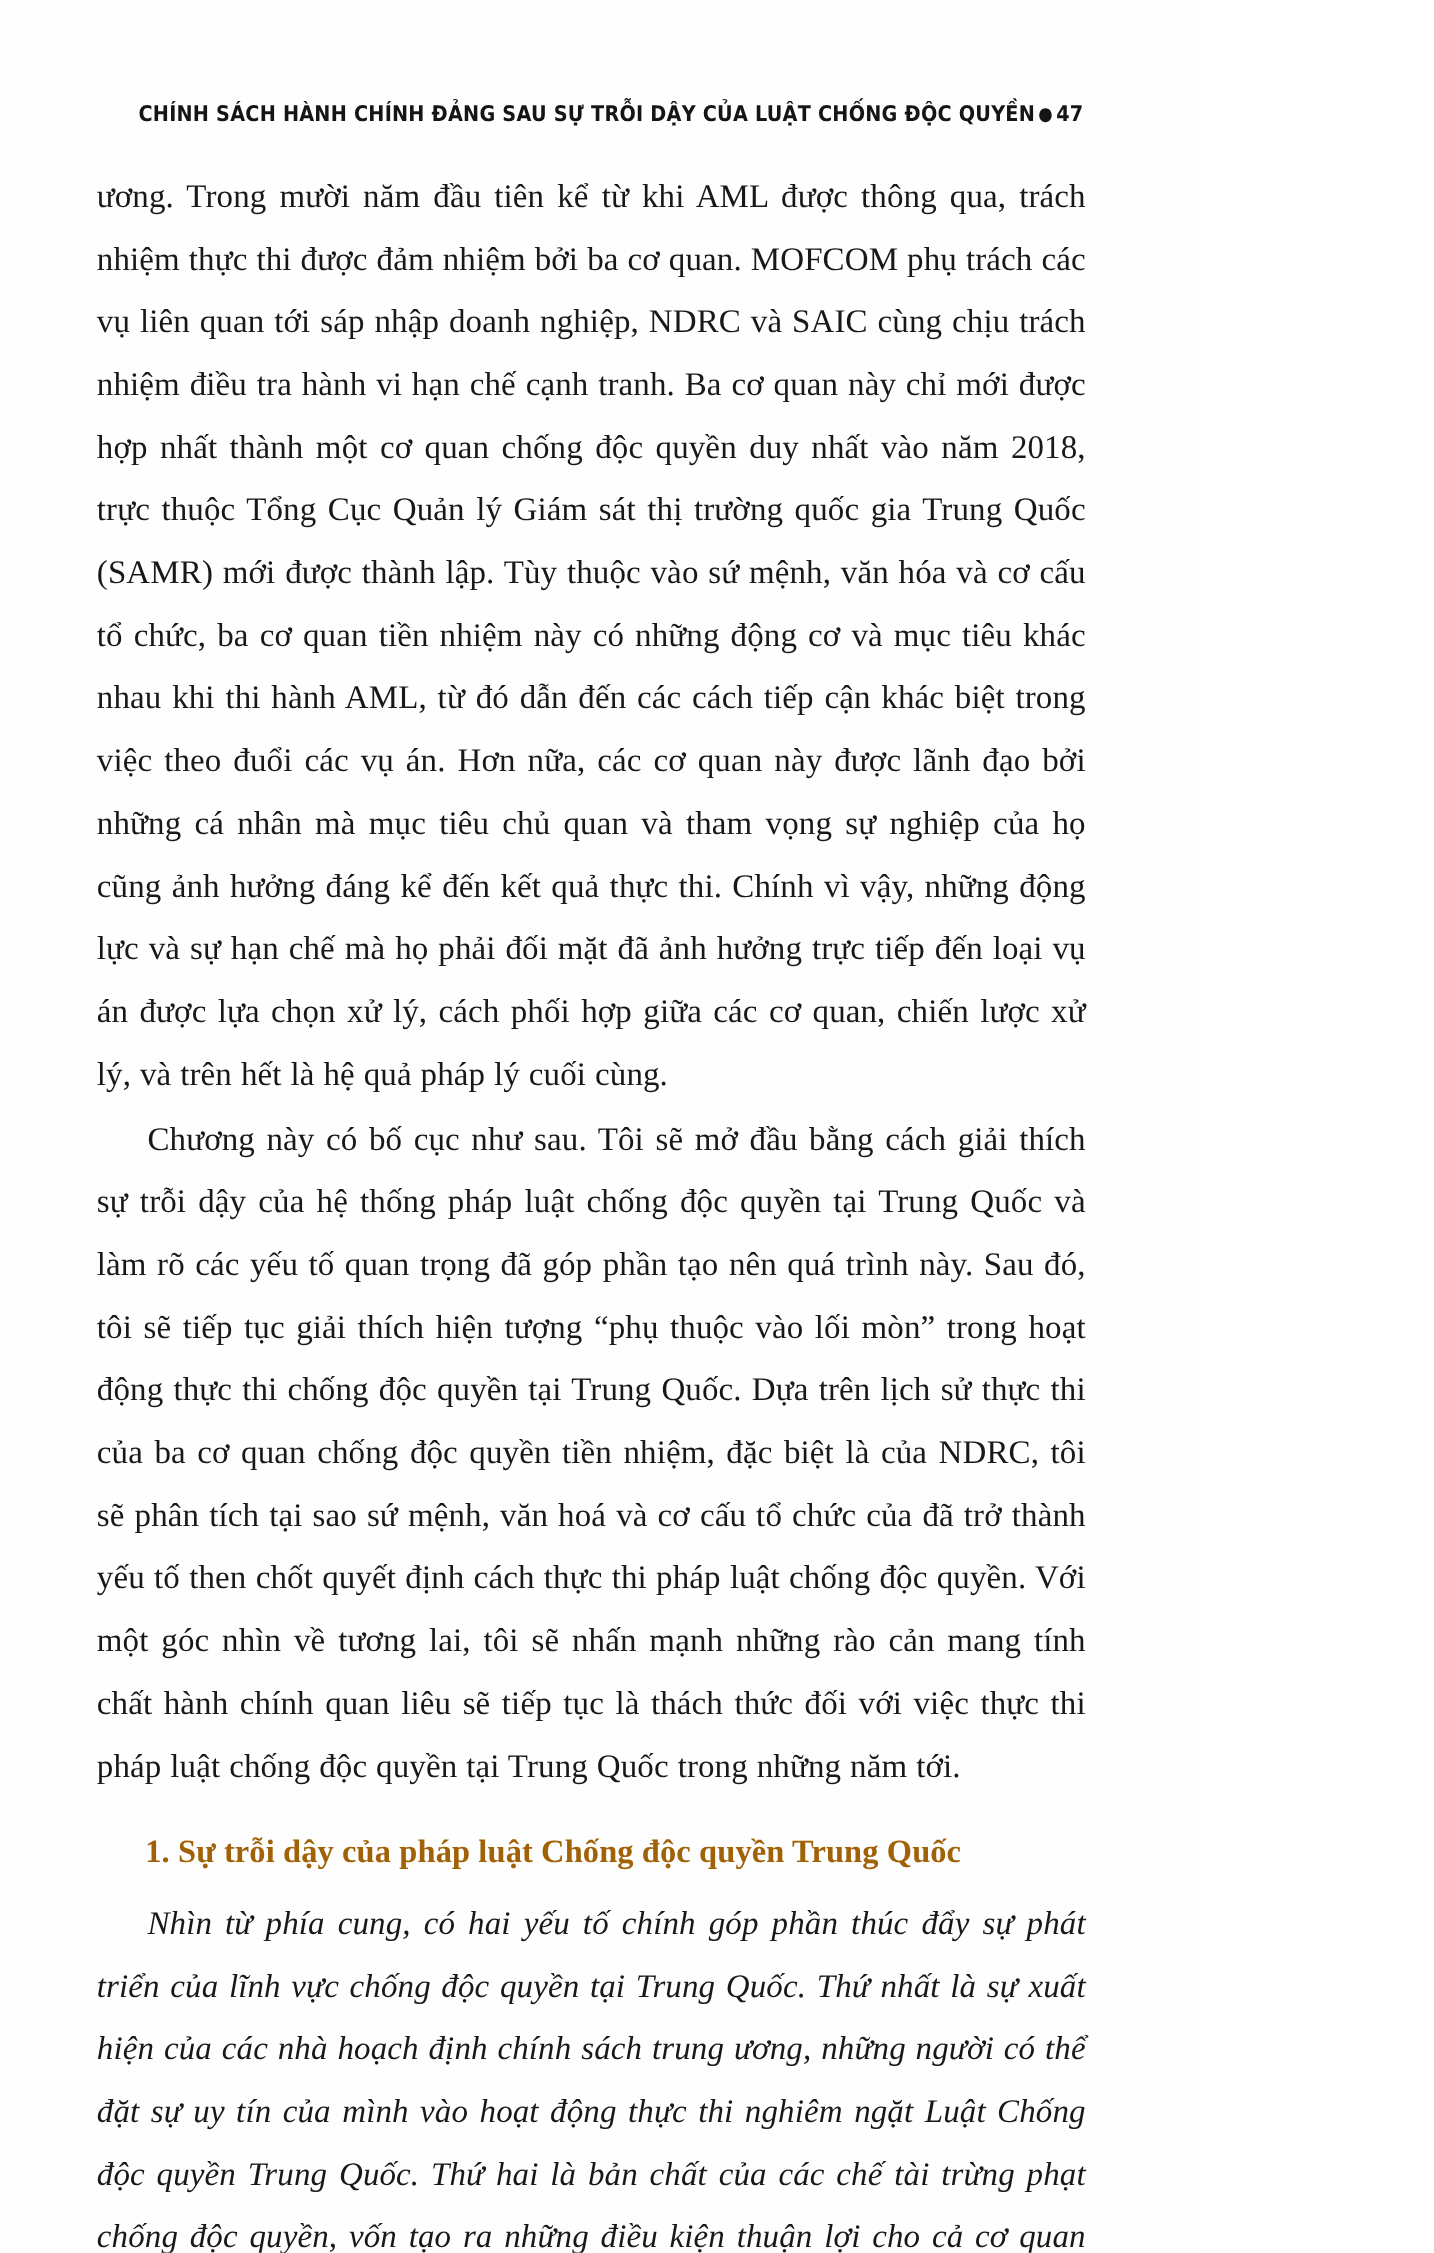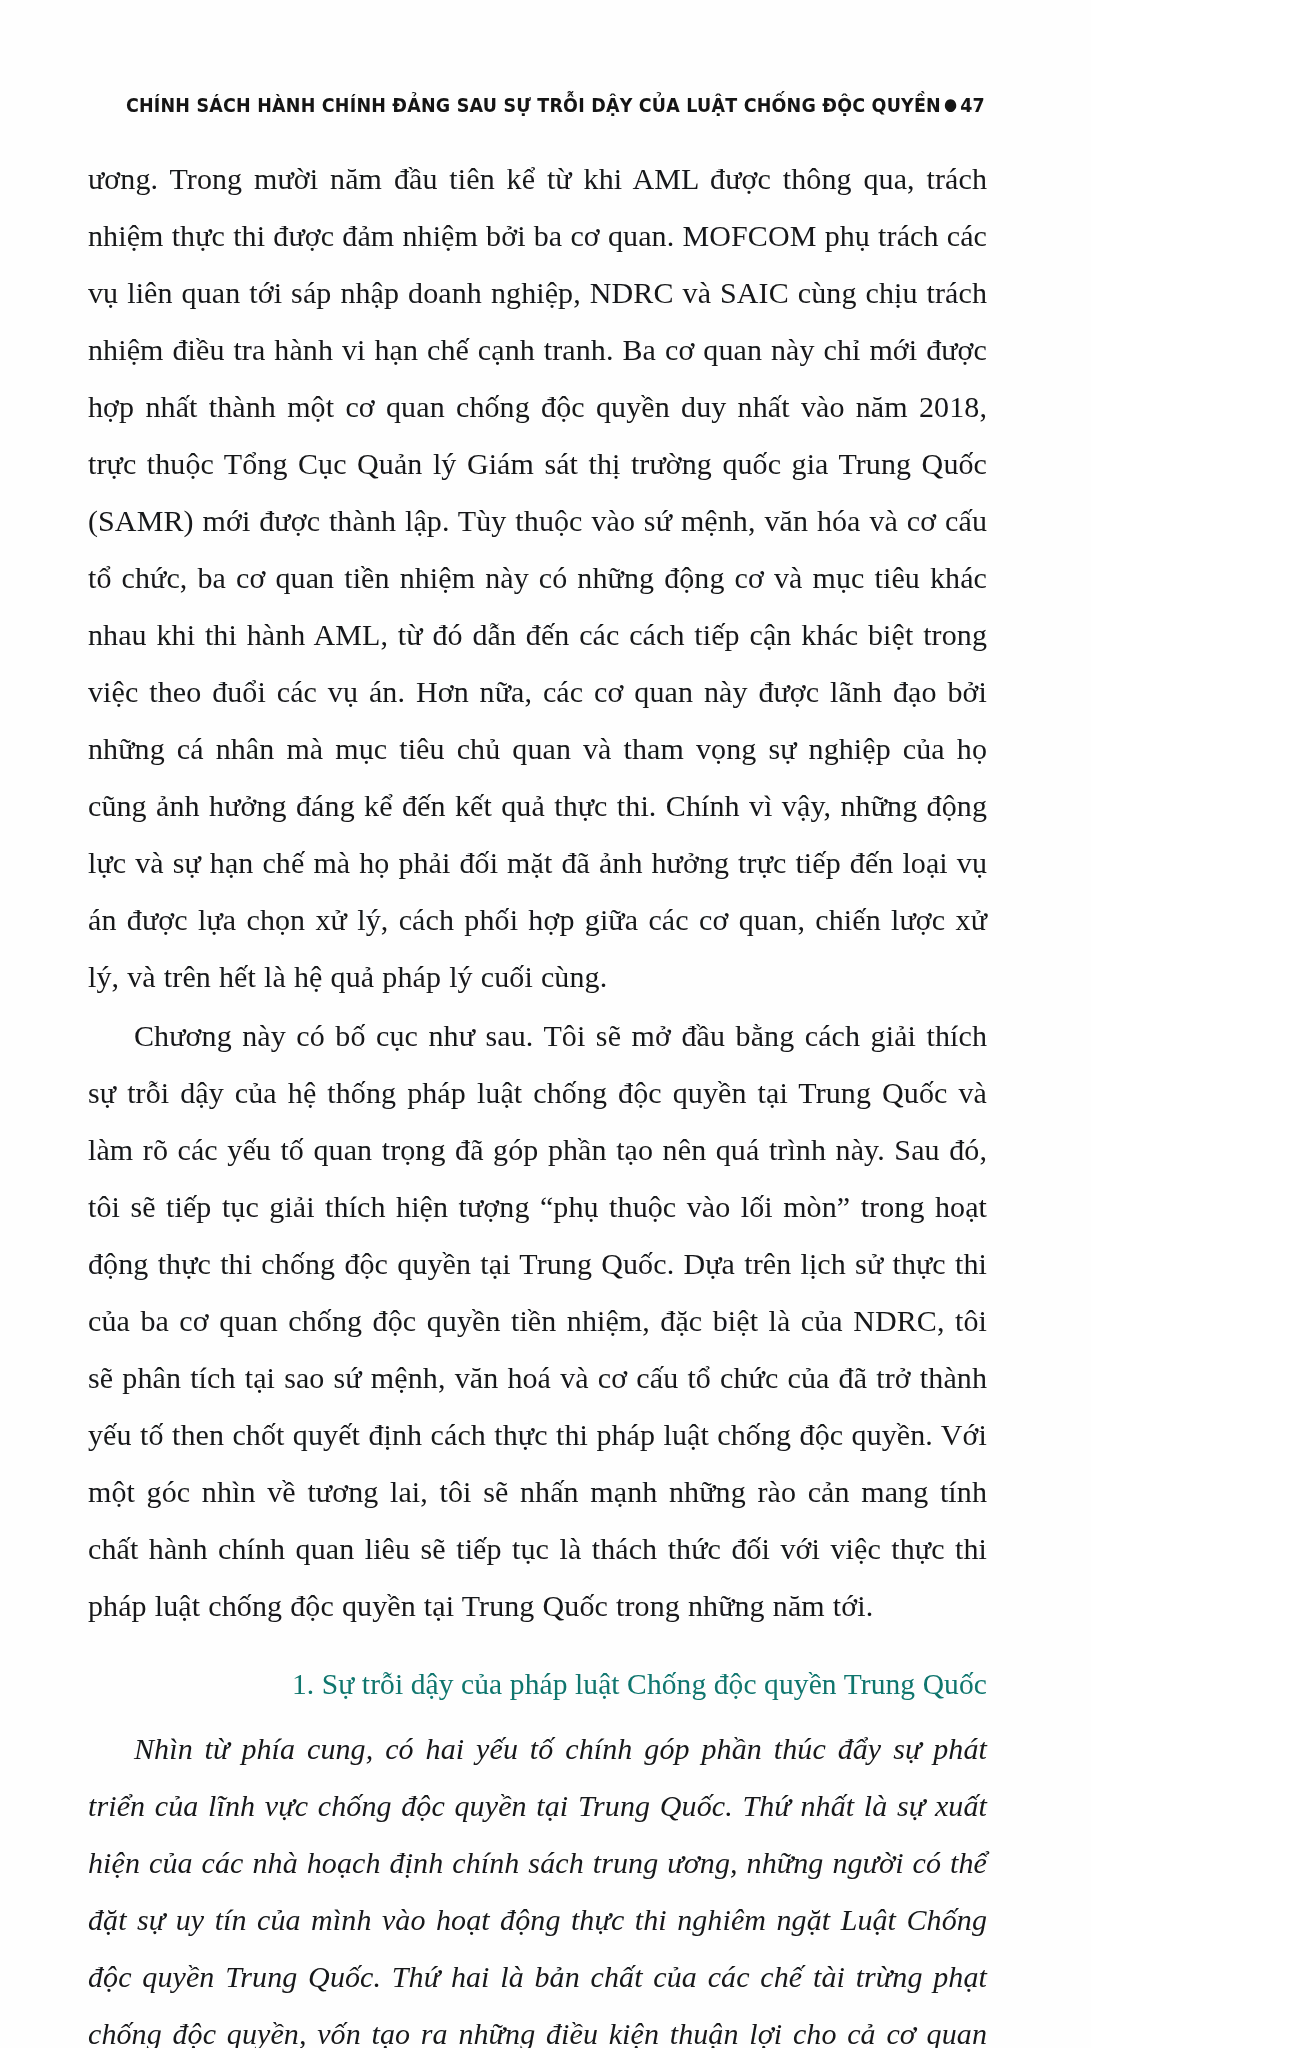--- a/index.html
+++ b/index.html
@@ -53,27 +53,26 @@
   }
   .body-text p.indent {
     text-indent: 46px;
   }
   .body-text p.last-line-natural {
     text-align-last: left;
     font-style: italic;
   }
   h2.section-heading {
     font-size: 29.5px;
-    font-weight: 400;
+    font-weight: 700;
     margin: 28px 0 14px 0;
     text-indent: 44px;
     line-height: 44px;
-    color: #0f766e;
+    color: #a16207;
     letter-spacing: 0.1px;
-    text-align: right;
   }
 </style>
 </head>
 <body>
 
 <div class="page">
 
   <div class="running-head">
     <span>CHÍNH SÁCH HÀNH CHÍNH ĐẢNG SAU SỰ TRỖI DẬY CỦA LUẬT CHỐNG ĐỘC QUYỀN</span><span class="bullet">●</span><span>47</span>
   </div>

